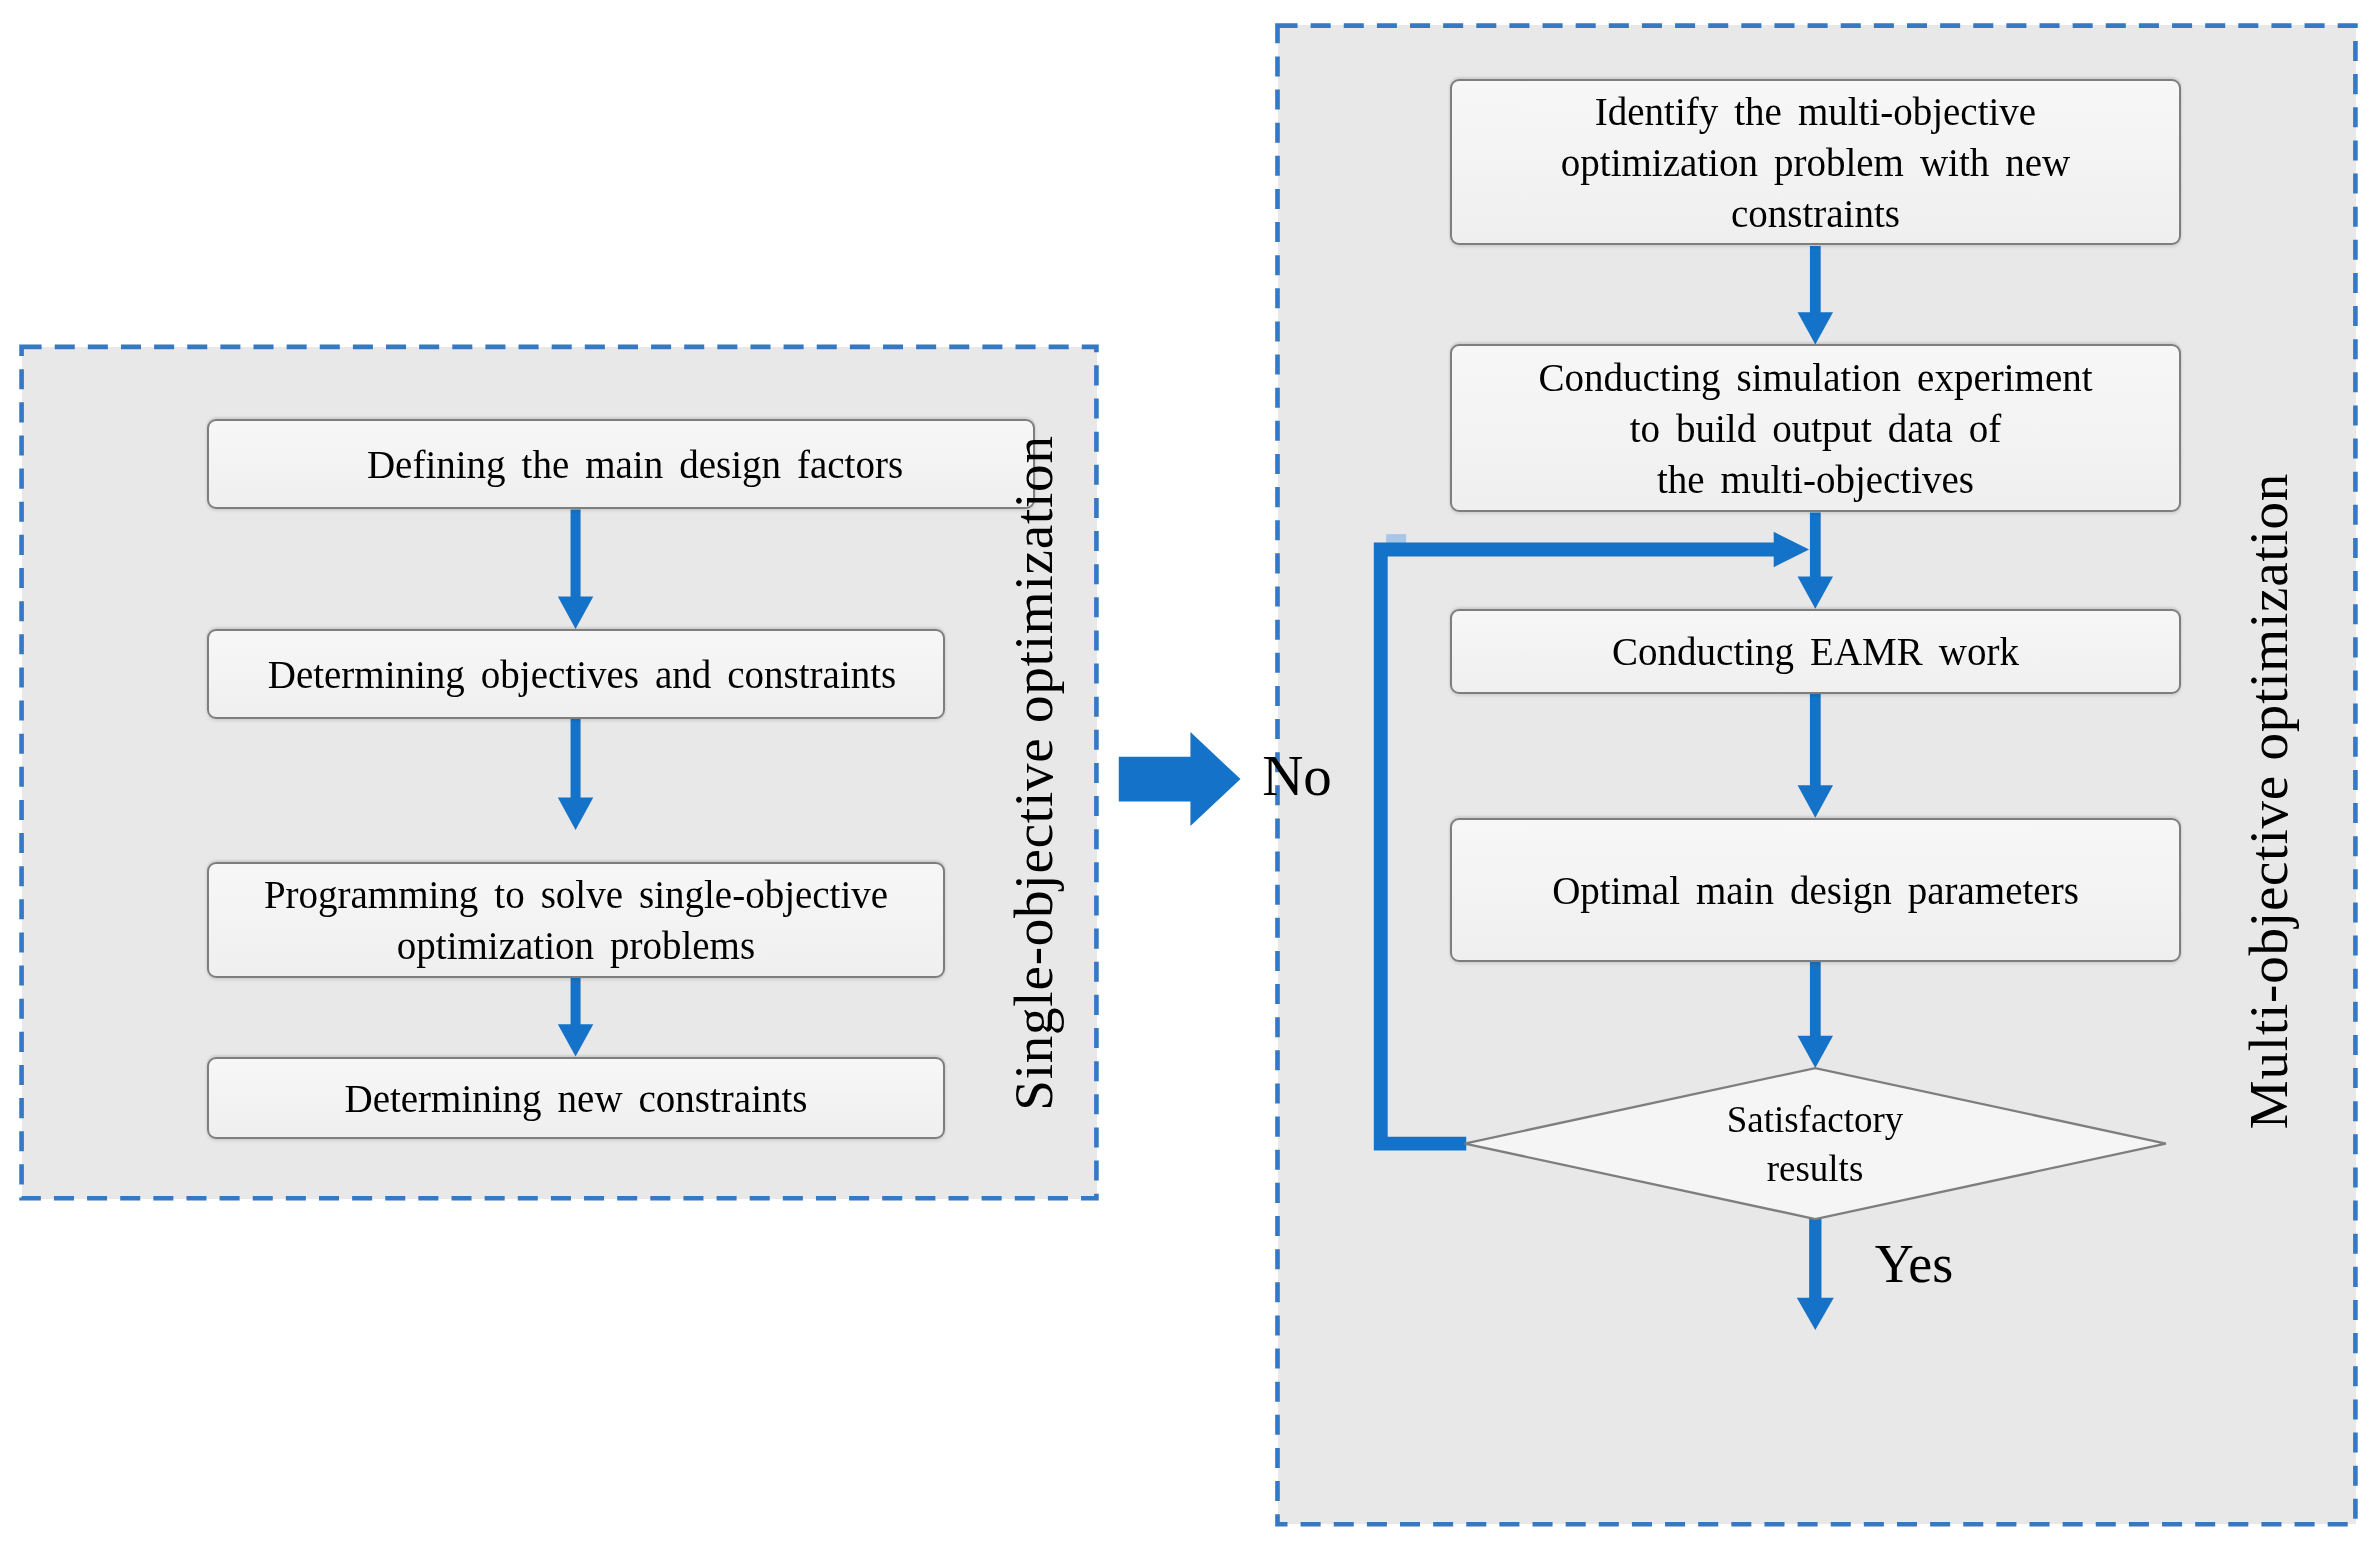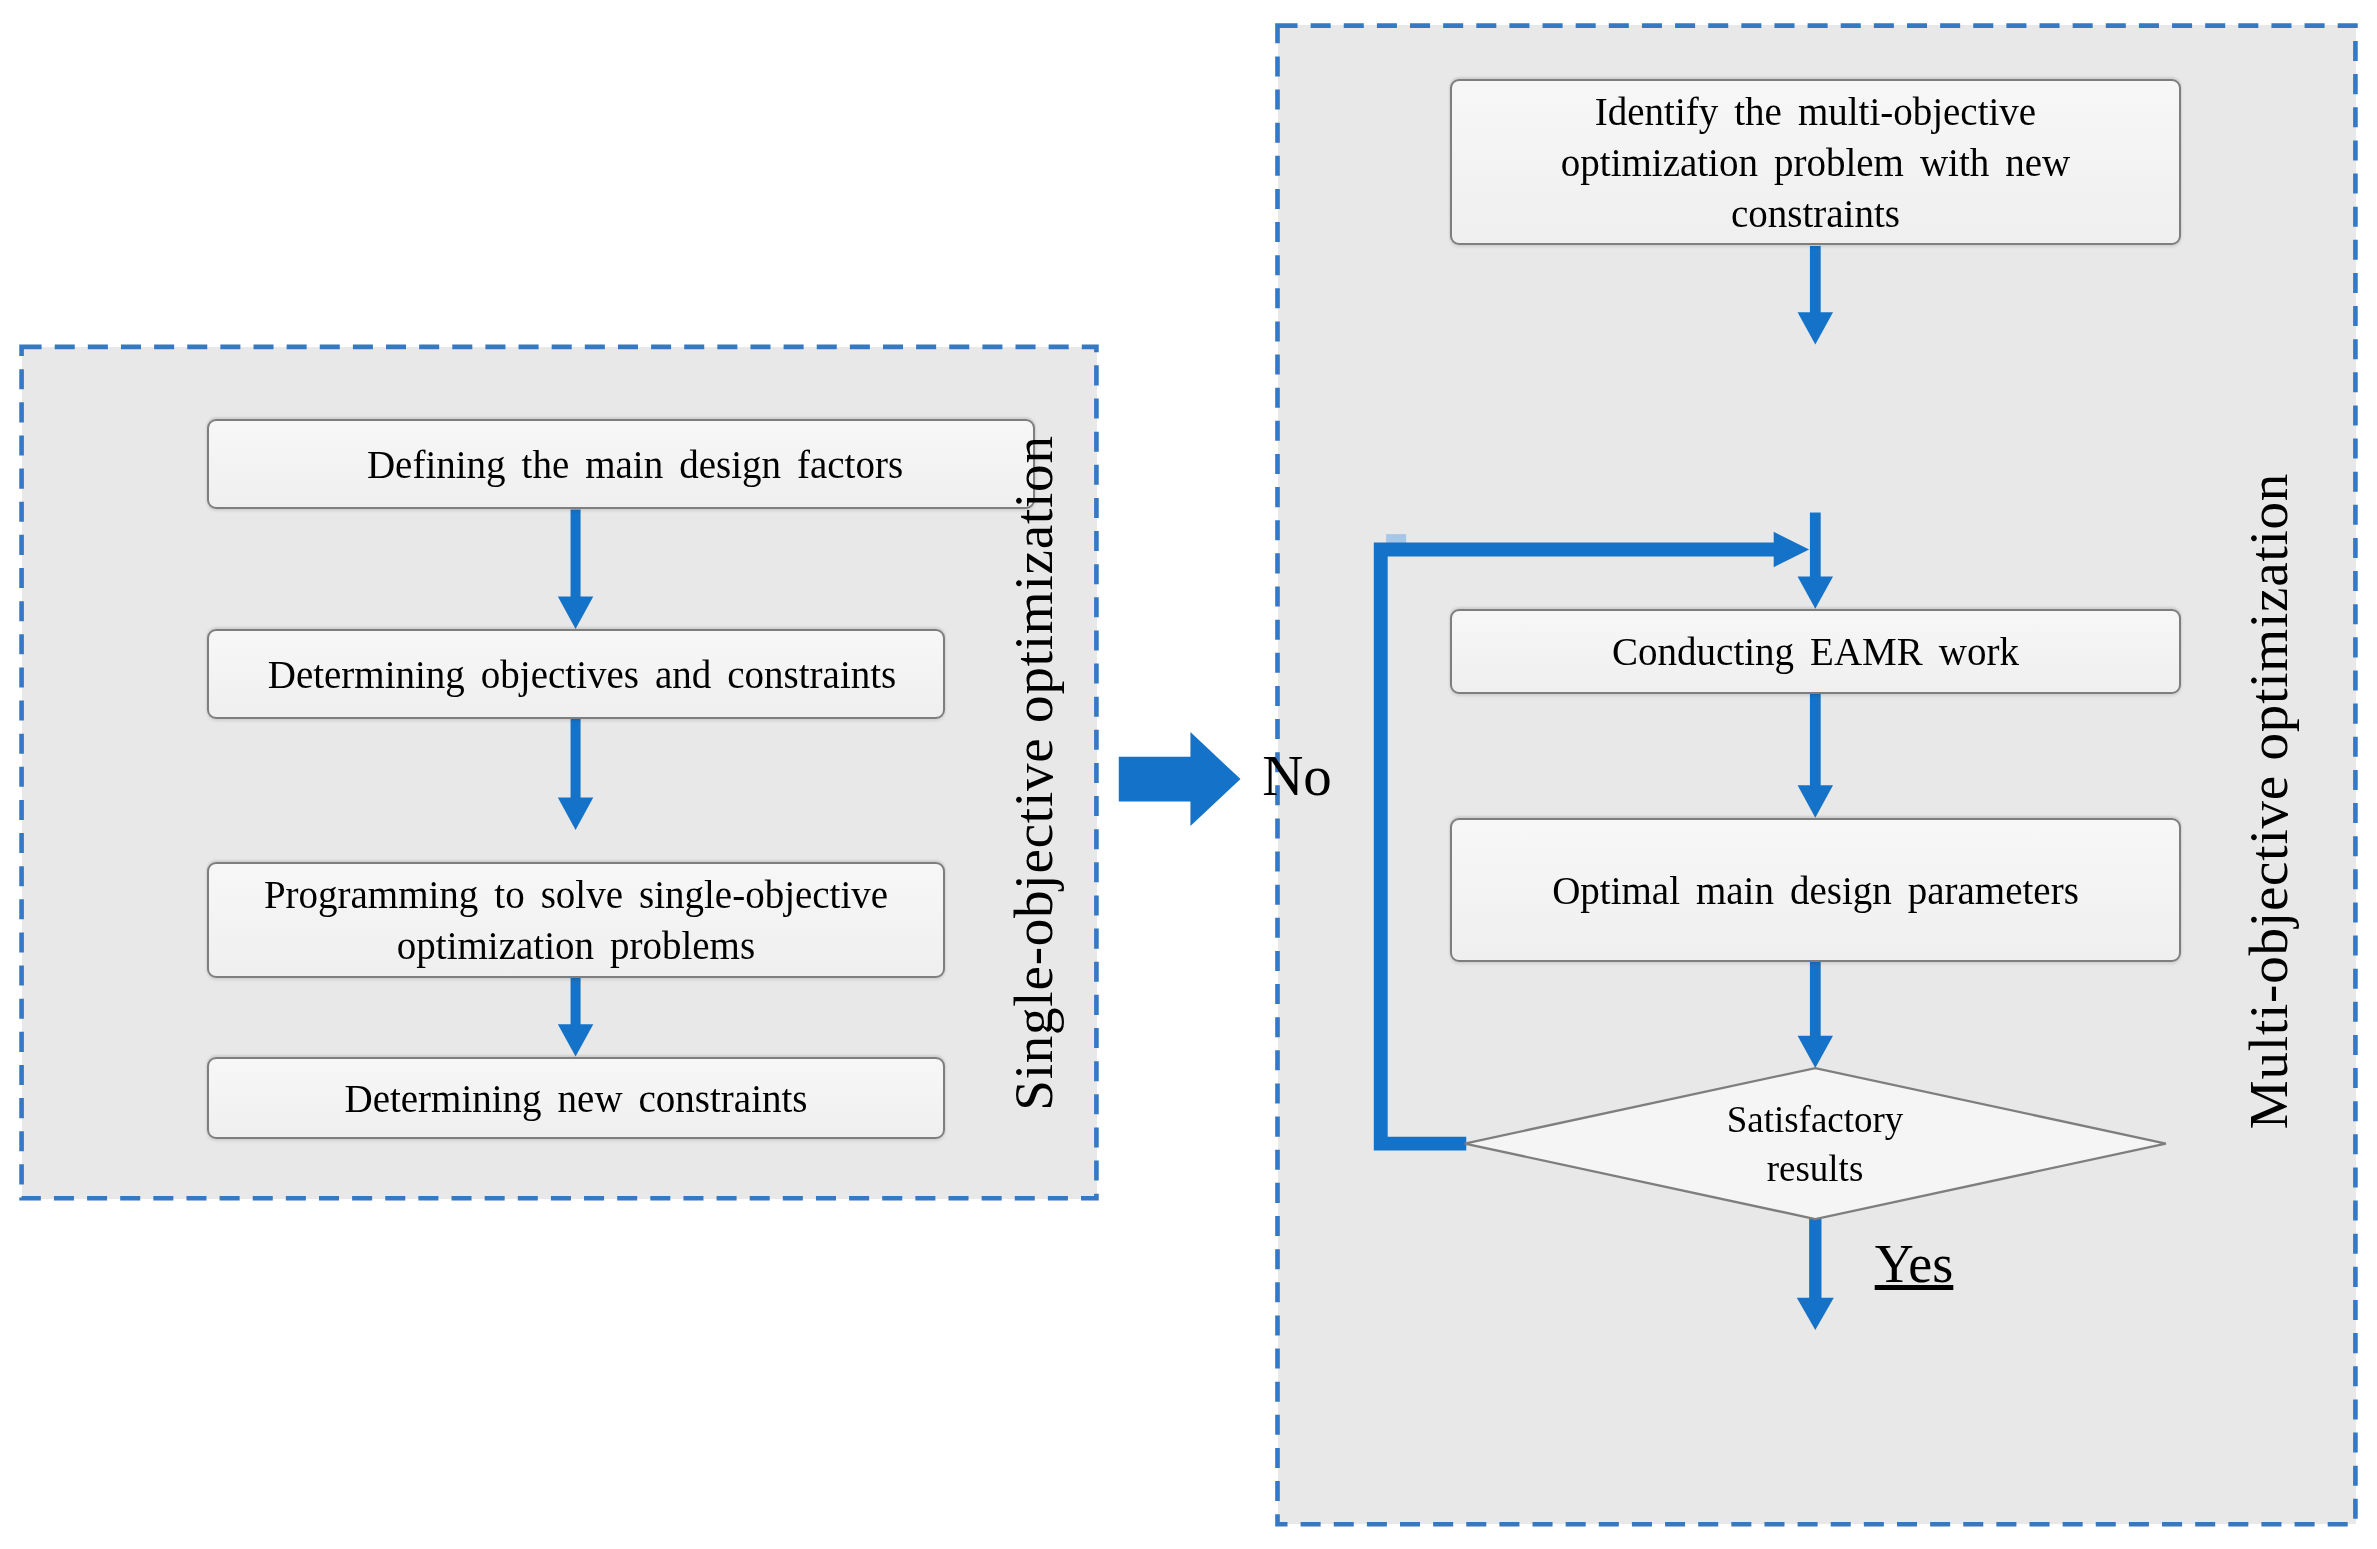--- a/index.html
+++ b/index.html
@@ -138,30 +138,35 @@
   </div>
   <div class="node" style="left:207px; top:1057px; width:738px; height:82px;">
     <span class="lbl">Determining new constraints</span>
   </div>
 
   <div class="node" style="left:1450px; top:79px; width:731px; height:166px;">
     <span class="lbl">Identify the multi-objective
 optimization problem with new
 constraints</span>
   </div>
+  <div class="node" style="left:1450px; top:344px; width:731px; height:168px;">
+    <span class="lbl">Conducting simulation experiment
+to build output data of
+the multi-objectives</span>
+  </div>
   <div class="node" style="left:1450px; top:609px; width:731px; height:85px;">
     <span class="lbl">Conducting EAMR work</span>
   </div>
   <div class="node" style="left:1450px; top:818px; width:731px; height:144px;">
     <span class="lbl">Optimal main design parameters</span>
   </div>
 
   <div class="diamond-label" style="left:1584px; top:1090px; width:462px; height:108px;">Satisfactory
 results</div>
 
   <div class="edge-label" id="no-label" style="left:1297px; top:775px;">No</div>
-  <div class="edge-label" id="yes-label" style="left:1914px; top:1264px;text-decoration:underline;">Yes</div>
+  <div class="edge-label" id="yes-label" style="left:1914px; top:1264px;">Yes</div>
 
   <div class="vtitle" style="left:1033px; top:773px;">Single-objective optimization</div>
   <div class="vtitle" style="left:2268px; top:801px;">Multi-objective optimization</div>
 
 </div>
 
 
 </body></html>

